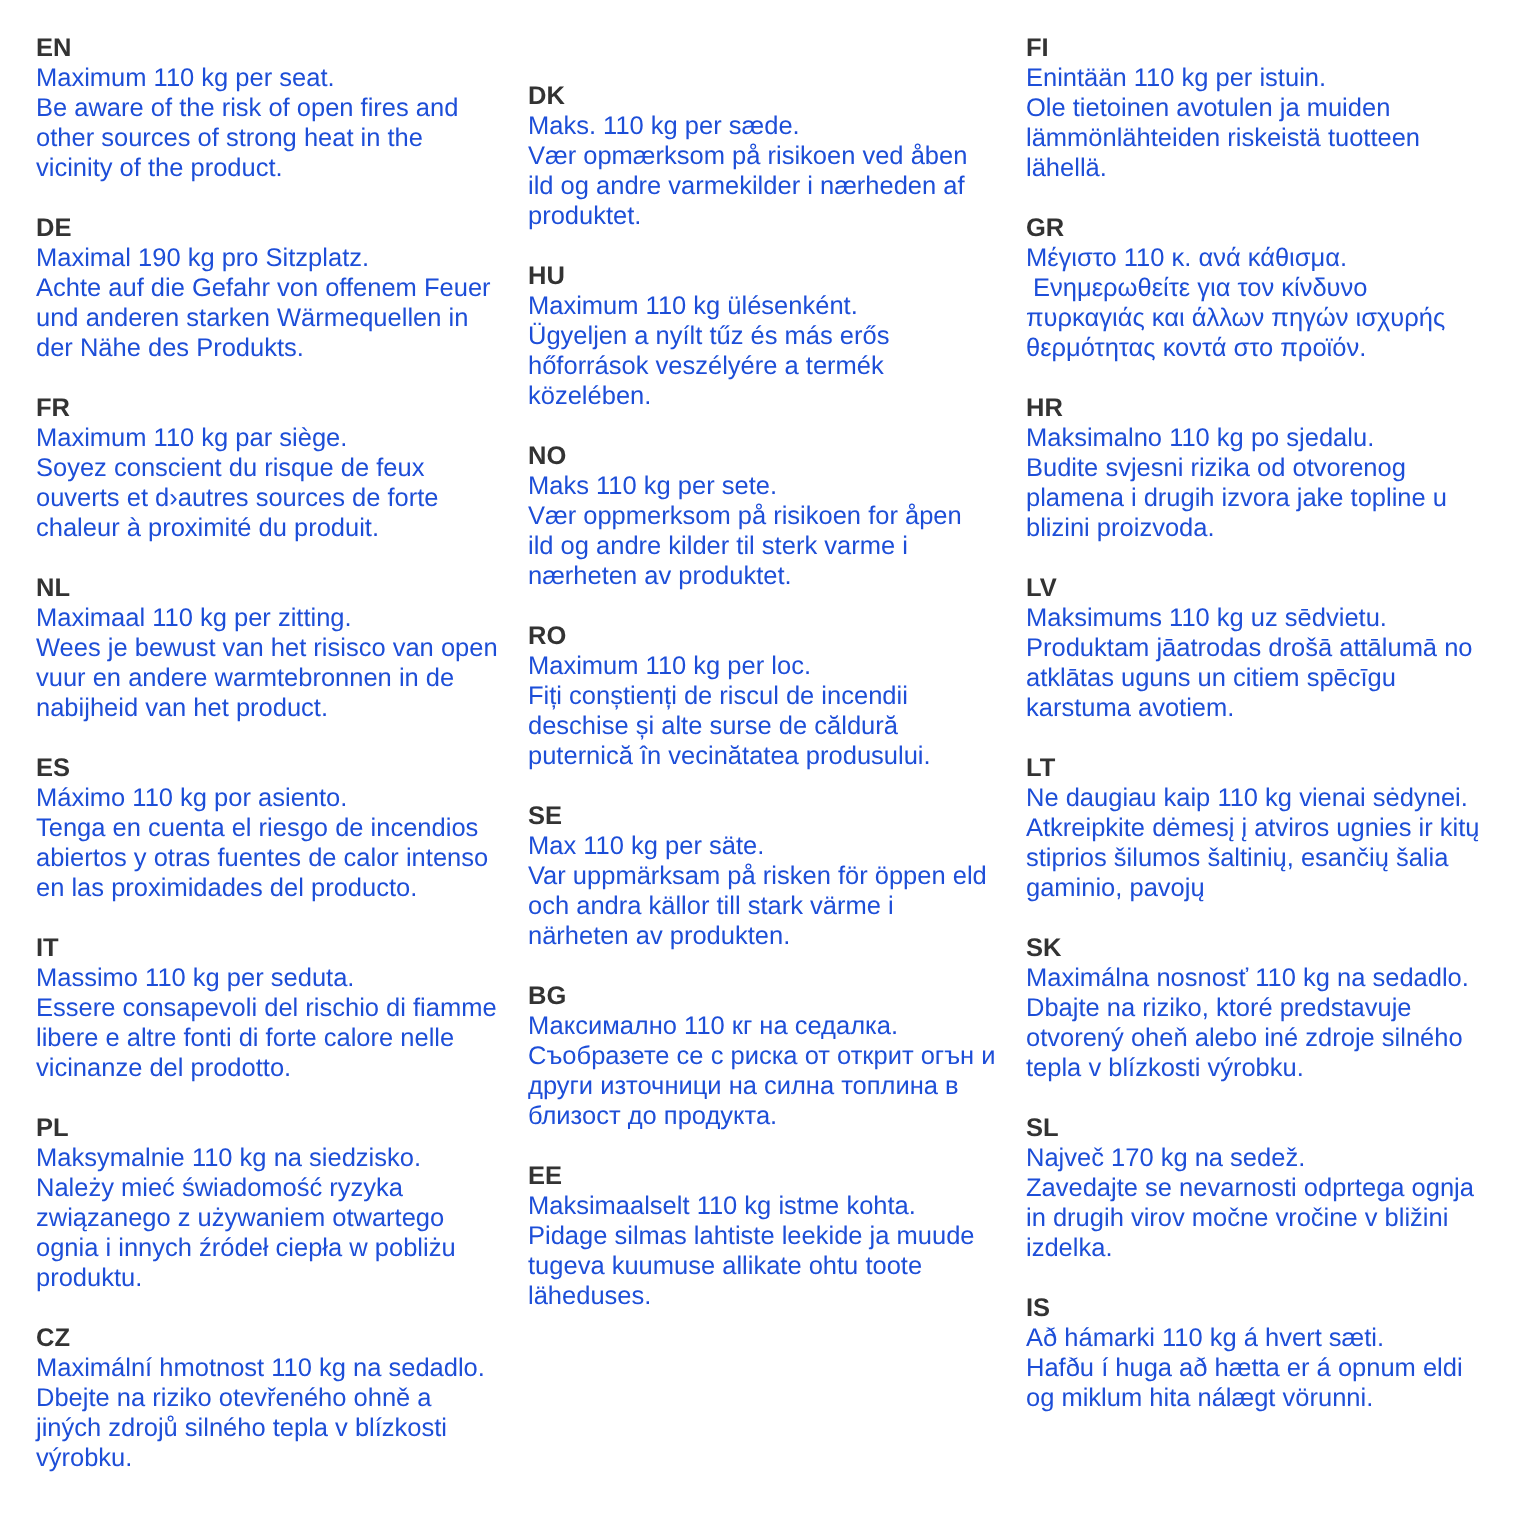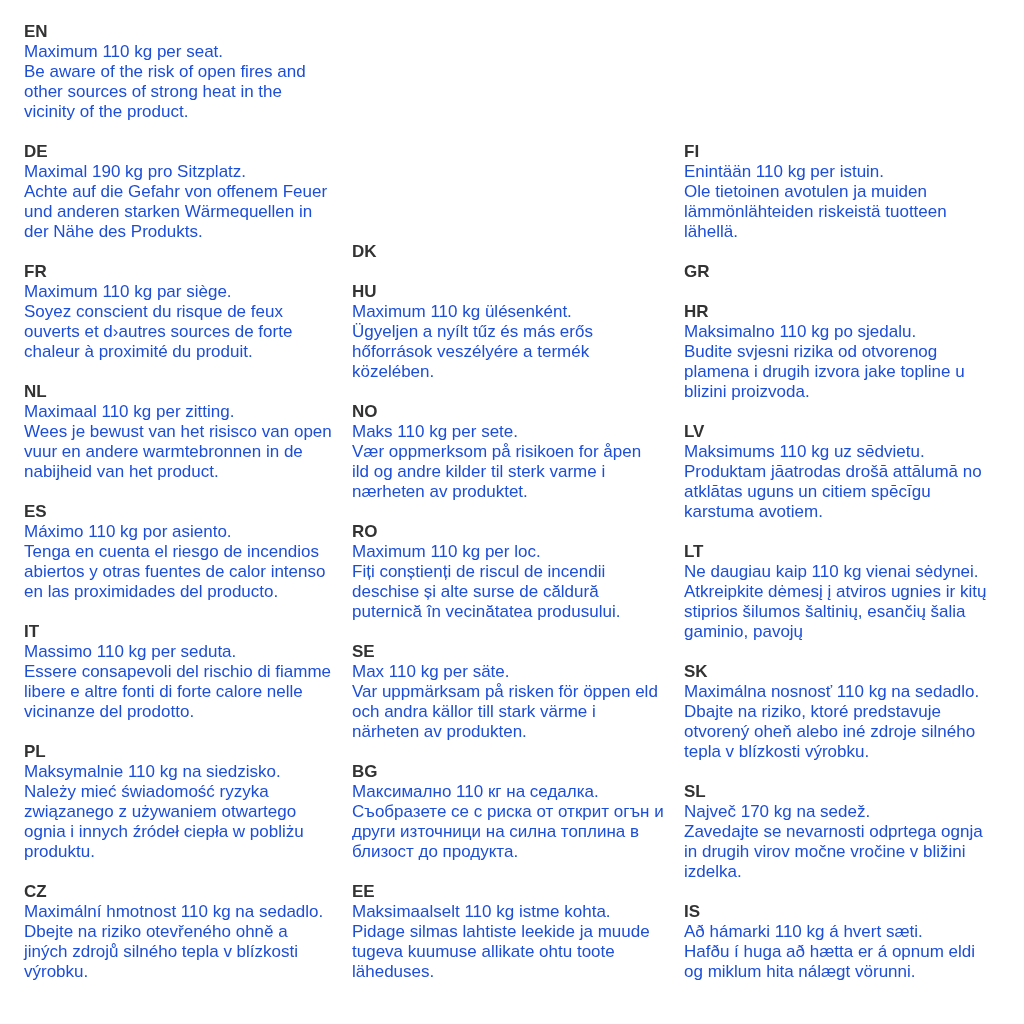--- a/index.html
+++ b/index.html
@@ -11,21 +11,20 @@
     width: 1024px;
     height: 1024px;
     font-family: "Liberation Sans", sans-serif;
     color: #3a3a3a;
     overflow: hidden;
   }
   .page {
     display: flex;
     padding: 22px 0 0 24px;
     box-sizing: border-box;
-    align-items: flex-end;
   }
   .col { flex: 0 0 auto; }
   .col-0 { width: 328px; }
   .col-1 { width: 332px; margin-top: 32px; }
   .col-2 { width: 316px; }
   .block { margin-bottom: 20px; }
   .lang-code {
     font-weight: bold;
     font-size: 17px;
     line-height: 20px;
@@ -99,20 +98,24 @@
       <div class="lang-body">Maximální hmotnost 110 kg na sedadlo.
 Dbejte na riziko otevřeného ohně a
 jiných zdrojů silného tepla v blízkosti
 výrobku.</div>
     </div>
   </div>
 
   <div class="col col-1">
     <div class="block">
       <div class="lang-code">DK</div>
+      <div class="lang-body">Maks. 110 kg per sæde.
+Vær opmærksom på risikoen ved åben
+ild og andre varmekilder i nærheden af
+produktet.</div>
     </div>
     <div class="block">
       <div class="lang-code">HU</div>
       <div class="lang-body">Maximum 110 kg ülésenként.
 Ügyeljen a nyílt tűz és más erős
 hőforrások veszélyére a termék
 közelében.</div>
     </div>
     <div class="block">
       <div class="lang-code">NO</div>
@@ -154,20 +157,24 @@
   <div class="col col-2">
     <div class="block">
       <div class="lang-code">FI</div>
       <div class="lang-body">Enintään 110 kg per istuin.
 Ole tietoinen avotulen ja muiden
 lämmönlähteiden riskeistä tuotteen
 lähellä.</div>
     </div>
     <div class="block">
       <div class="lang-code">GR</div>
+      <div class="lang-body">Μέγιστο 110 κ. ανά κάθισμα.
+ Ενημερωθείτε για τον κίνδυνο
+πυρκαγιάς και άλλων πηγών ισχυρής
+θερμότητας κοντά στο προϊόν.</div>
     </div>
     <div class="block">
       <div class="lang-code">HR</div>
       <div class="lang-body">Maksimalno 110 kg po sjedalu.
 Budite svjesni rizika od otvorenog
 plamena i drugih izvora jake topline u
 blizini proizvoda.</div>
     </div>
     <div class="block">
       <div class="lang-code">LV</div>

